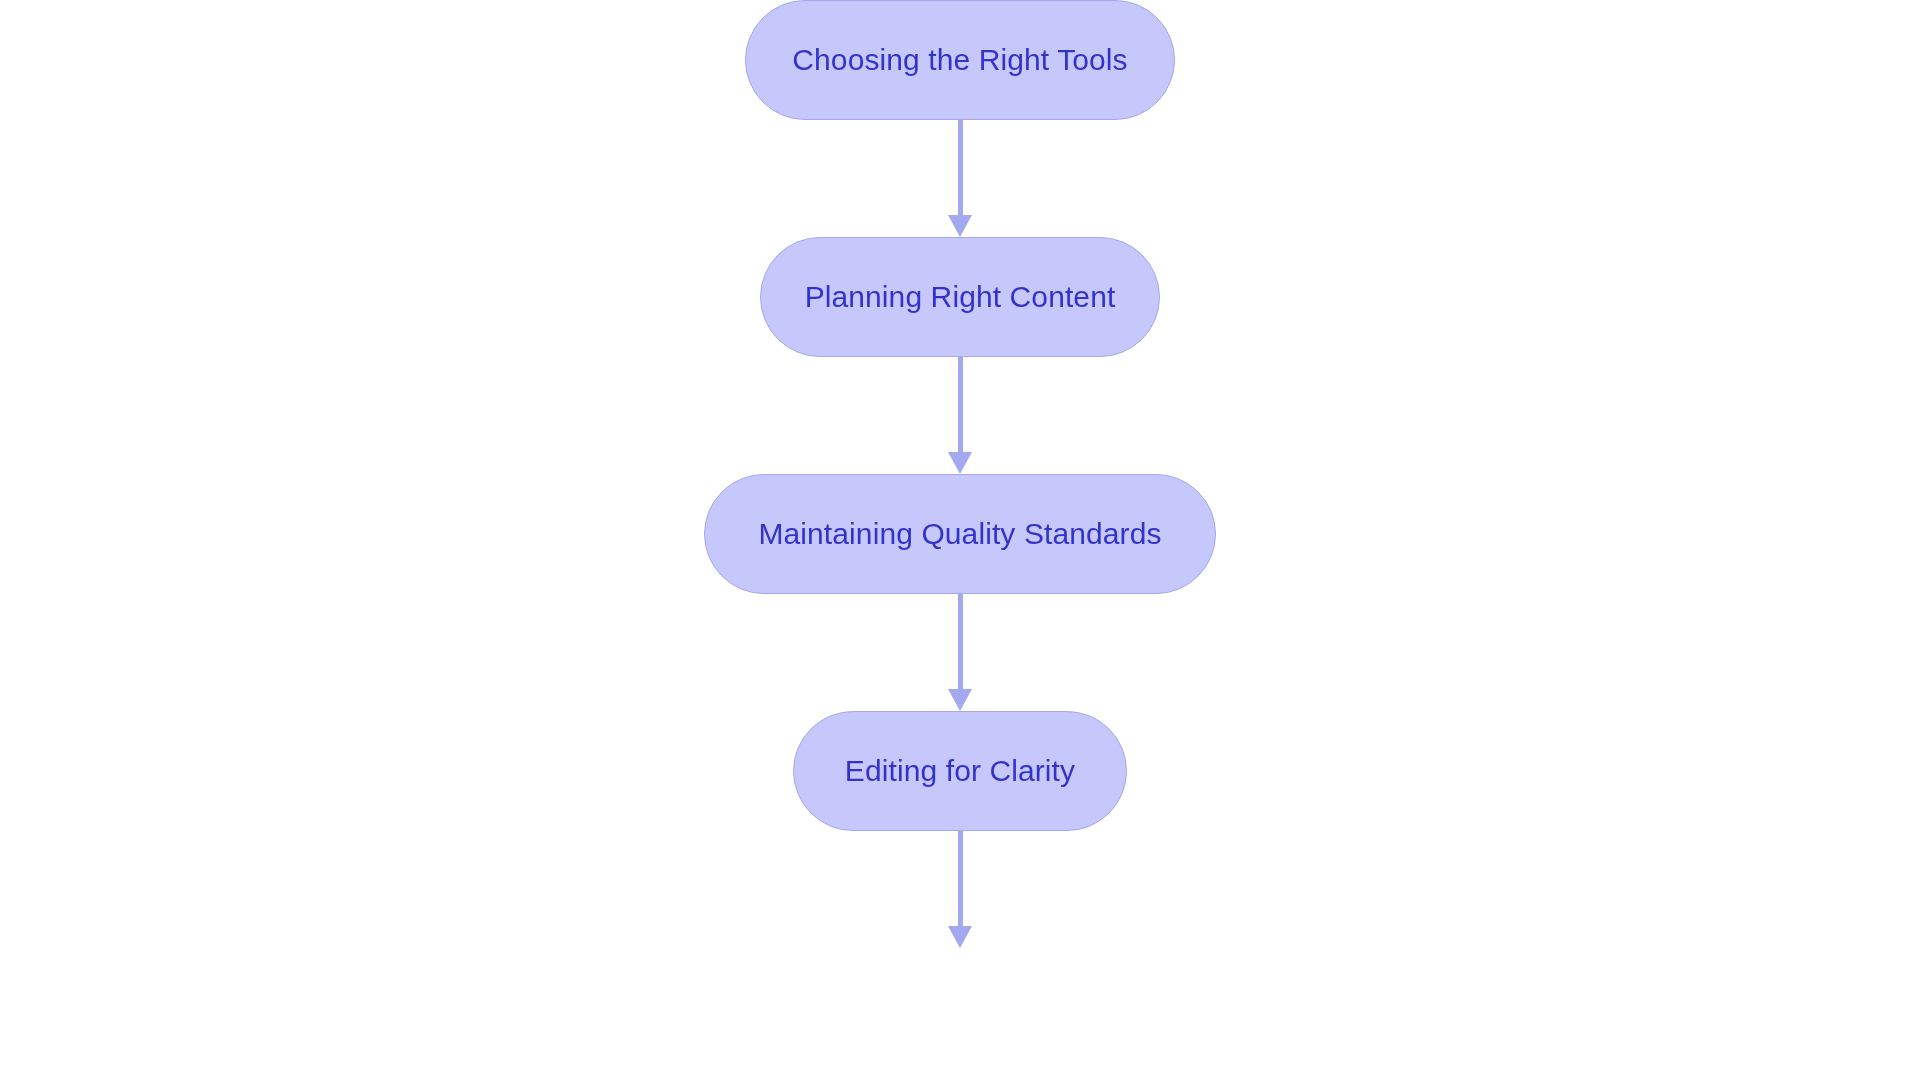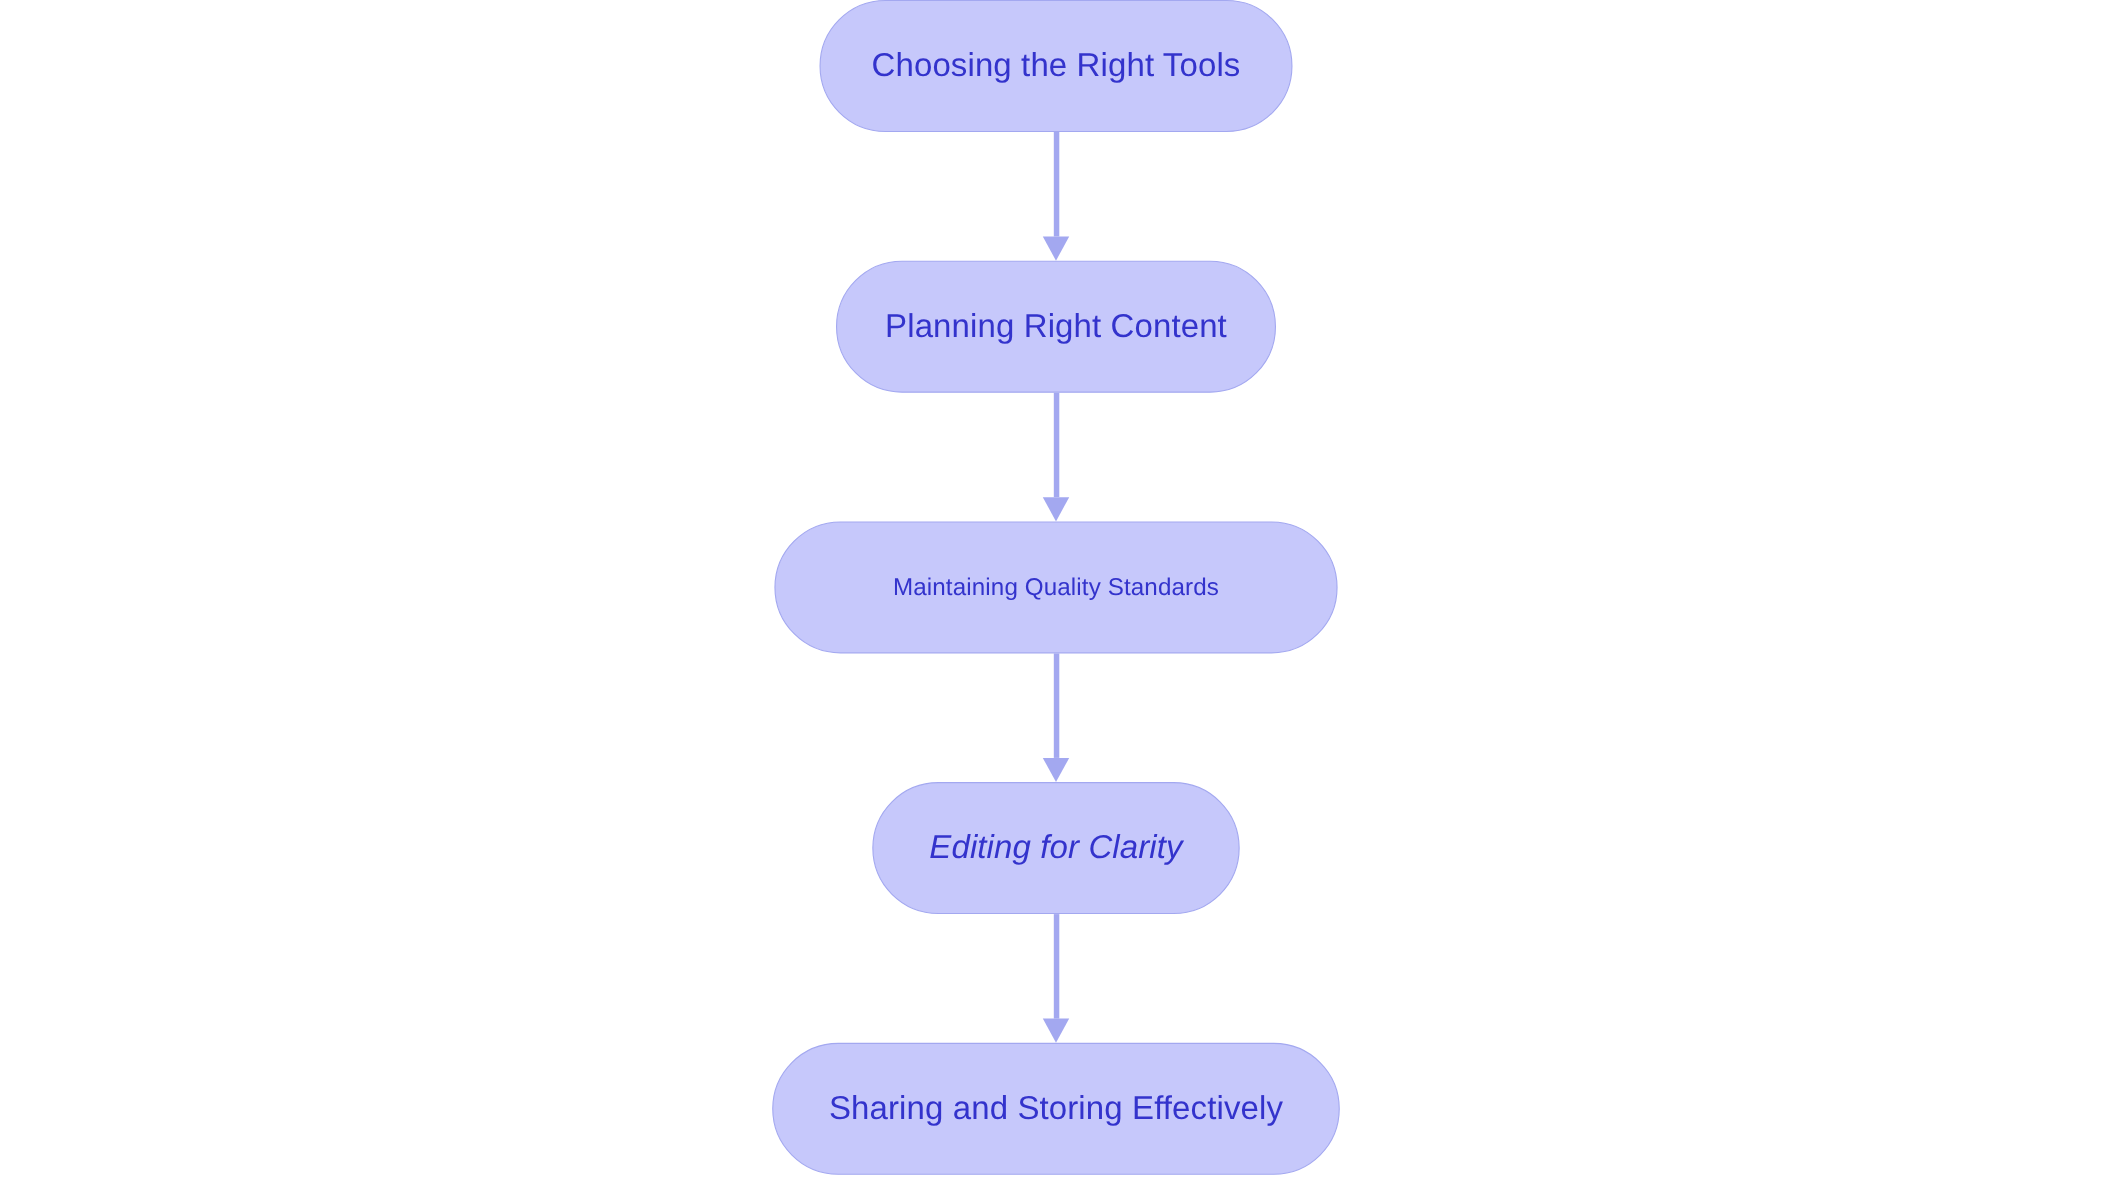--- a/index.html
+++ b/index.html
@@ -102,35 +102,32 @@
     <div class="node node-w-1" style="background: rgb(198, 200, 251); border-color: rgb(163, 168, 240);">
       <span class="node-label" style="color: rgb(51, 51, 204); font-size: 30px;">Planning Right Content</span>
     </div>
 
     <div class="connector">
       <div class="connector-line" style="background: rgb(163, 168, 240);"></div>
       <div class="connector-arrow" style="border-top-color: rgb(163, 168, 240);"></div>
     </div>
 
     <div class="node node-w-2" style="background: rgb(198, 200, 251); border-color: rgb(163, 168, 240);">
-      <span class="node-label" style="color: rgb(51, 51, 204); font-size: 22px;">Maintaining Quality Standards</span>
+      <span class="node-label" style="color: rgb(51, 51, 204); font-size: 30px;">Maintaining Quality Standards</span>
     </div>
 
     <div class="connector">
       <div class="connector-line" style="background: rgb(163, 168, 240);"></div>
       <div class="connector-arrow" style="border-top-color: rgb(163, 168, 240);"></div>
     </div>
 
     <div class="node node-w-3" style="background: rgb(198, 200, 251); border-color: rgb(163, 168, 240);">
-      <span class="node-label" style="color: rgb(51, 51, 204); font-size: 30px; font-style: italic;">Editing for Clarity</span>
+      <span class="node-label" style="color: rgb(51, 51, 204); font-size: 30px;">Editing for Clarity</span>
     </div>
 
     <div class="connector">
       <div class="connector-line" style="background: rgb(163, 168, 240);"></div>
       <div class="connector-arrow" style="border-top-color: rgb(163, 168, 240);"></div>
     </div>
 
-    <div class="node node-w-4" style="background: rgb(198, 200, 251); border-color: rgb(163, 168, 240);">
-      <span class="node-label" style="color: rgb(51, 51, 204); font-size: 30px;">Sharing and Storing Effectively</span>
-    </div>
 
   </div>
 </div>
 
 </body></html>

